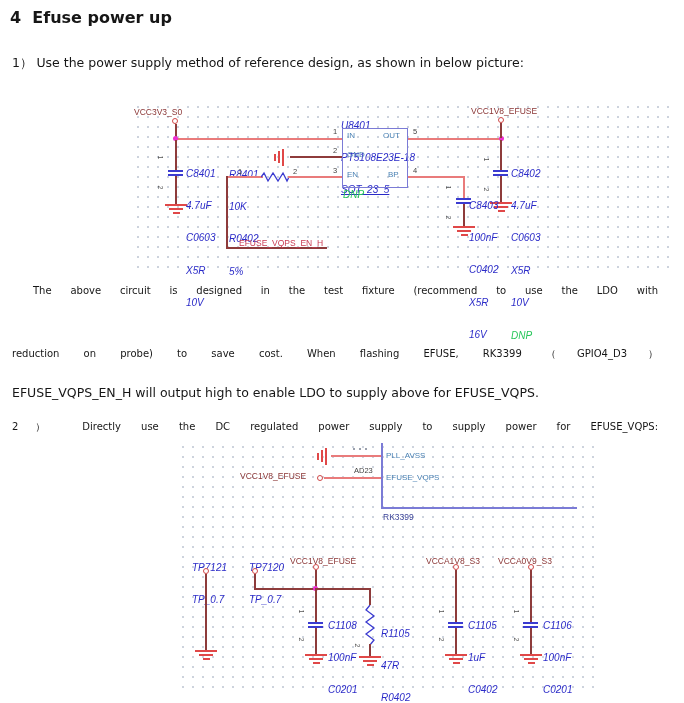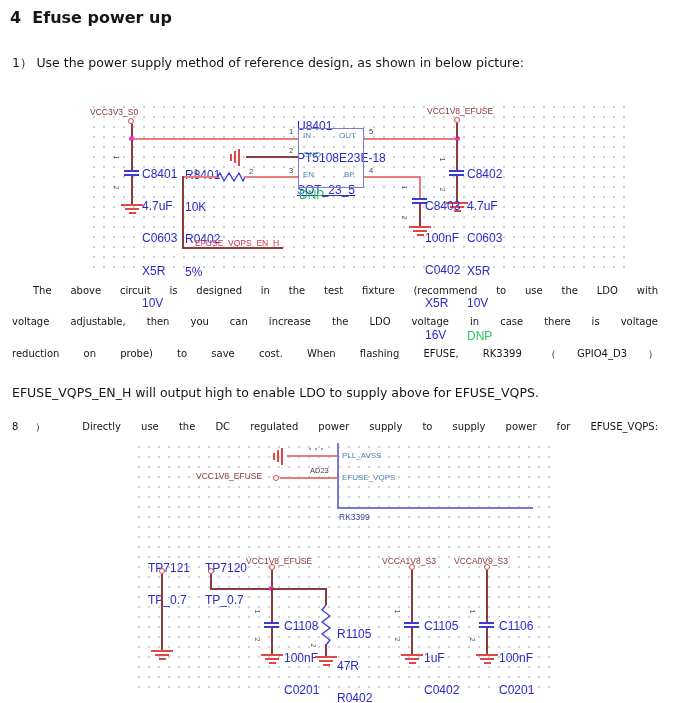--- a/index.html
+++ b/index.html
@@ -14,60 +14,59 @@
   .h1{position:absolute;left:10px;top:8px;font-family:"DejaVu Sans",sans-serif;
       font-weight:bold;font-size:16px;color:var(--ink);white-space:pre;}
   .bline{position:absolute;left:12px;width:646px;font-family:"DejaVu Sans",sans-serif;
       font-size:12.5px;color:var(--ink);white-space:pre;}
   .jline{position:absolute;left:12px;width:646px;font-family:"DejaVu Sans",sans-serif;
       font-size:10px;color:var(--ink);text-align:justify;text-align-last:justify;}
   .nline{position:absolute;left:12px;width:646px;font-family:"DejaVu Sans",sans-serif;
       font-size:12.5px;color:var(--ink);}
   .indent{text-indent:21px;}
   .sch{position:absolute;background-image:radial-gradient(circle,#cdd3dd 1px,transparent 1.1px);
-      background-size:10px 10px;background-position:4px 4px;}
+      background-size:10px 10px;background-position:4px 4px;margin-left:44px;}
   .wh{position:absolute;height:2px;background:var(--wire);}
   .wv{position:absolute;width:2px;background:var(--wire);}
   .dk{background:var(--dkwire);}
   .bx{background:var(--boxblue);}
   .cap{position:absolute;width:15px;}
   .cap i{display:block;height:2px;background:var(--plate);margin-bottom:2px;}
   .gnd{position:absolute;width:22px;}
   .gnd i{display:block;height:2px;background:var(--gndred);margin:0 auto 2px auto;}
   .gnd i:nth-child(1){width:22px}.gnd i:nth-child(2){width:14px}.gnd i:nth-child(3){width:7px}
   .gnds{position:absolute;display:flex;align-items:center;gap:2px;height:18px;}
   .gnds i{display:block;width:2px;background:var(--gndred);}
   .gnds i:nth-child(1){height:7px}.gnds i:nth-child(2){height:12px}.gnds i:nth-child(3){height:17px}
   .term{position:absolute;width:6px;height:6px;border:1px solid #d04848;border-radius:50%;background:#fff;box-sizing:border-box;}
   .jc{position:absolute;width:5px;height:5px;border-radius:50%;background:var(--junc);}
-  .cl{position:absolute;color:var(--lblblue);font-size:12px;line-height:10.8px;white-space:pre;}
+  .cl{position:absolute;color:var(--lblblue);font-size:10px;line-height:10.8px;white-space:pre;font-style:italic;}
   .net{position:absolute;color:var(--maroon);font-size:8.5px;white-space:pre;}
   .pinlbl{position:absolute;color:var(--steel);font-size:8px;white-space:pre;}
   .pn{position:absolute;color:#444;font-size:7.5px;white-space:pre;}
   .rp{position:absolute;color:#555;font-size:7px;transform:rotate(90deg);}
   .green{color:var(--green) !important;}
   .ul{text-decoration:underline;}
   .icbox{position:absolute;border:1.5px solid var(--boxblue);box-sizing:border-box;}
   .crim{position:absolute;color:var(--crimson);font-size:8.5px;white-space:pre;}
   .navy{position:absolute;color:var(--navy);font-size:8.5px;white-space:pre;}
   .dot{position:absolute;width:2px;height:2px;background:#9aa0ac;}
   svg.res{position:absolute;}
 </style>
 </head>
 <body>
 
 <div id="page">
 
   <div class="h1">4  Efuse power up</div>
   <div class="bline" style="top:55px">1） Use the power supply method of reference design, as shown in below picture:</div>
   <div class="jline indent" style="top:285px">The above circuit is designed in the test fixture (recommend to use the LDO with</div>
-  <div class="jline" style="top:316px">voltage adjustable, then you can increase the LDO voltage in case there is voltage</div>
   <div class="jline" style="top:347px">reduction on probe) to save cost. When flashing EFUSE, RK3399 （GPIO4_D3）</div>
   <div class="nline" style="top:385px">EFUSE_VQPS_EN_H will output high to enable LDO to supply above for EFUSE_VQPS.</div>
-  <div class="jline" style="top:420px">8） Directly use the DC regulated power supply to supply power for EFUSE_VQPS:</div>
+  <div class="jline" style="top:420px">2） Directly use the DC regulated power supply to supply power for EFUSE_VQPS:</div>
 
   <div class="sch" style="left:85px;top:98px;width:540px;height:170px">
 
     <div class="net" style="left:5px;top:9px">VCC3V3_S0</div>
     <div class="term" style="left:43px;top:20px"></div>
     <div class="wv dk" style="left:46px;top:26px;height:14px"></div>
     <div class="wh" style="left:46px;top:40px;width:168px"></div>
     <div class="jc" style="left:44px;top:38px"></div>
 
     <div class="wv dk" style="left:46px;top:42px;height:30px"></div>

